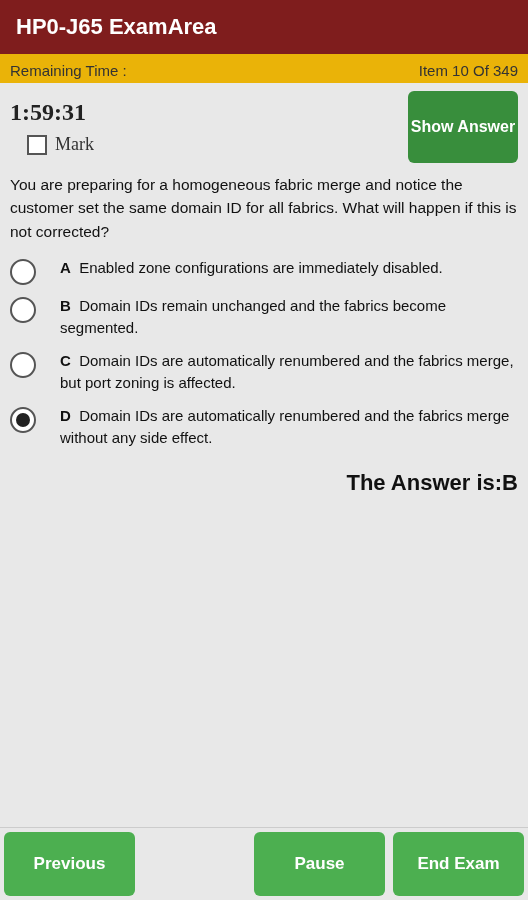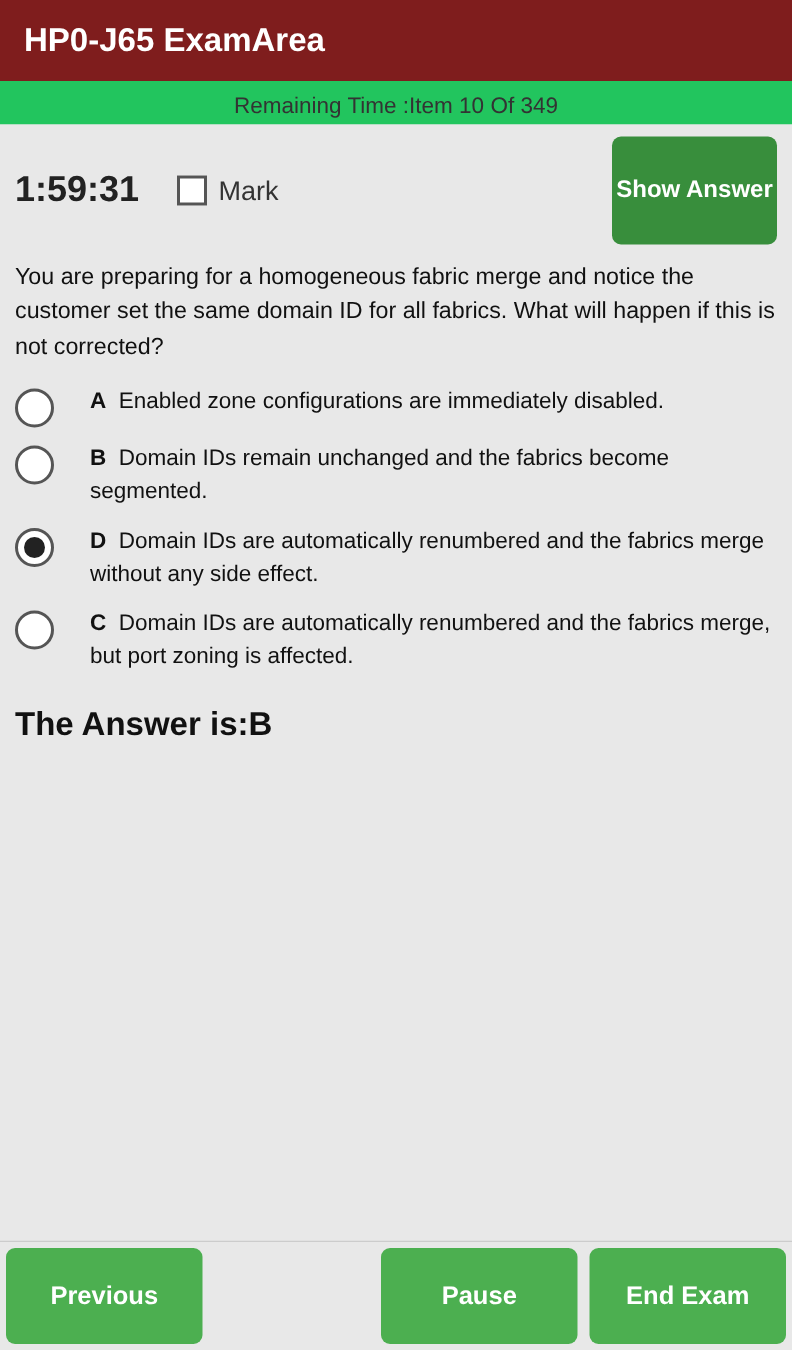--- a/index.html
+++ b/index.html
@@ -15,43 +15,45 @@
       background: #7f1d1d;
       padding: 14px 16px;
     }
     #header-title {
       color: white;
       font-size: 22px;
       font-weight: bold;
     }
     #meta-row {
       display: flex;
-      justify-content: center;
+      justify-content: space-between;
       padding: 8px 10px 4px 10px;
-      background: #22c55e;
+      background: #eab308;
     }
     #remaining-label, #item-label {
       font-size: 15px;
       color: #333;
     }
     #content-area {
       flex: 1;
       padding: 8px 10px;
       background: #e8e8e8;
       position: relative;
     }
     #timer-mark-row {
       display: flex;
       align-items: center;
       justify-content: space-between;
       margin-bottom: 10px;
     }
     #timer-left {
       display: flex;
+      flex-direction: column;
       gap: 8px;
+      font-family: Liberation Serif, serif;
     }
     #timer-text {
       font-size: 24px;
       font-weight: bold;
       color: #222;
     }
     #mark-row {
       display: flex;
       align-items: center;
       gap: 8px;
@@ -113,21 +115,21 @@
     }
     .option-text {
       font-size: 15px;
       color: #111;
       line-height: 1.5;
     }
     .option-letter {
       font-weight: bold;
     }
     #answer-section {
-      text-align: left;
+      text-align: right;
       margin: 20px 0 10px 0;
     }
     #answer-text {
       font-size: 22px;
       font-weight: bold;
       color: #111;
     }
     #bottom-nav {
       display: flex;
       background: #e8e8e8;
@@ -187,32 +189,32 @@
     </div>
 
     <div class="option-row">
       <div class="radio-outer"></div>
       <span class="option-text">
         <span class="option-letter">B</span>&nbsp;&nbsp;Domain IDs remain unchanged and the fabrics become segmented.
       </span>
     </div>
 
     <div class="option-row">
+      <div class="radio-outer"></div>
+      <span class="option-text">
+        <span class="option-letter">C</span>&nbsp;&nbsp;Domain IDs are automatically renumbered and the fabrics merge, but port zoning is affected.
+      </span>
+    </div>
+
+    <div class="option-row">
       <div class="radio-outer">
         <div class="radio-inner"></div>
       </div>
       <span class="option-text">
         <span class="option-letter">D</span>&nbsp;&nbsp;Domain IDs are automatically renumbered and the fabrics merge without any side effect.
-      </span>
-    </div>
-
-    <div class="option-row">
-      <div class="radio-outer"></div>
-      <span class="option-text">
-        <span class="option-letter">C</span>&nbsp;&nbsp;Domain IDs are automatically renumbered and the fabrics merge, but port zoning is affected.
       </span>
     </div>
 
   </div>
 
   <div id="answer-section">
     <span id="answer-text">The Answer is:B</span>
   </div>
 
 </div>

